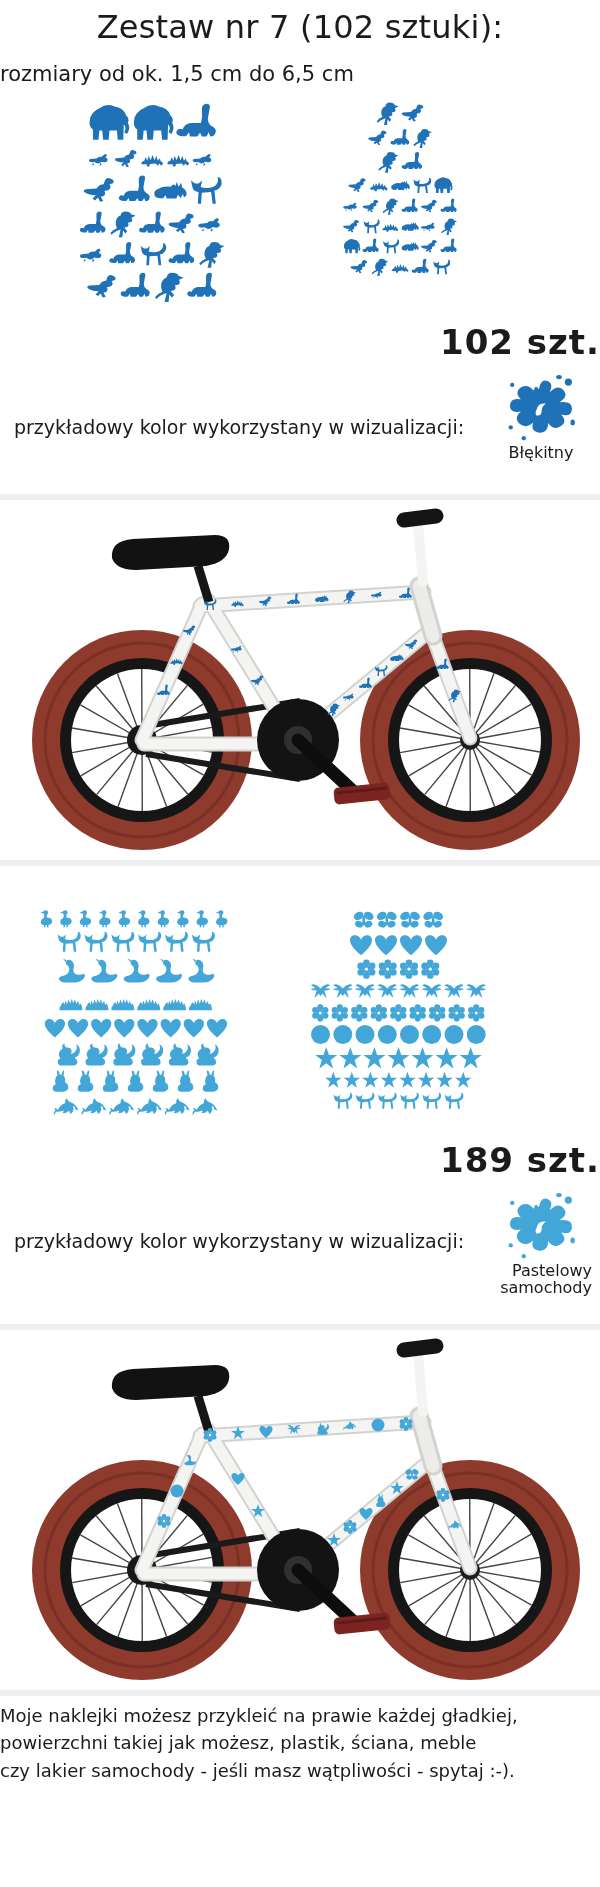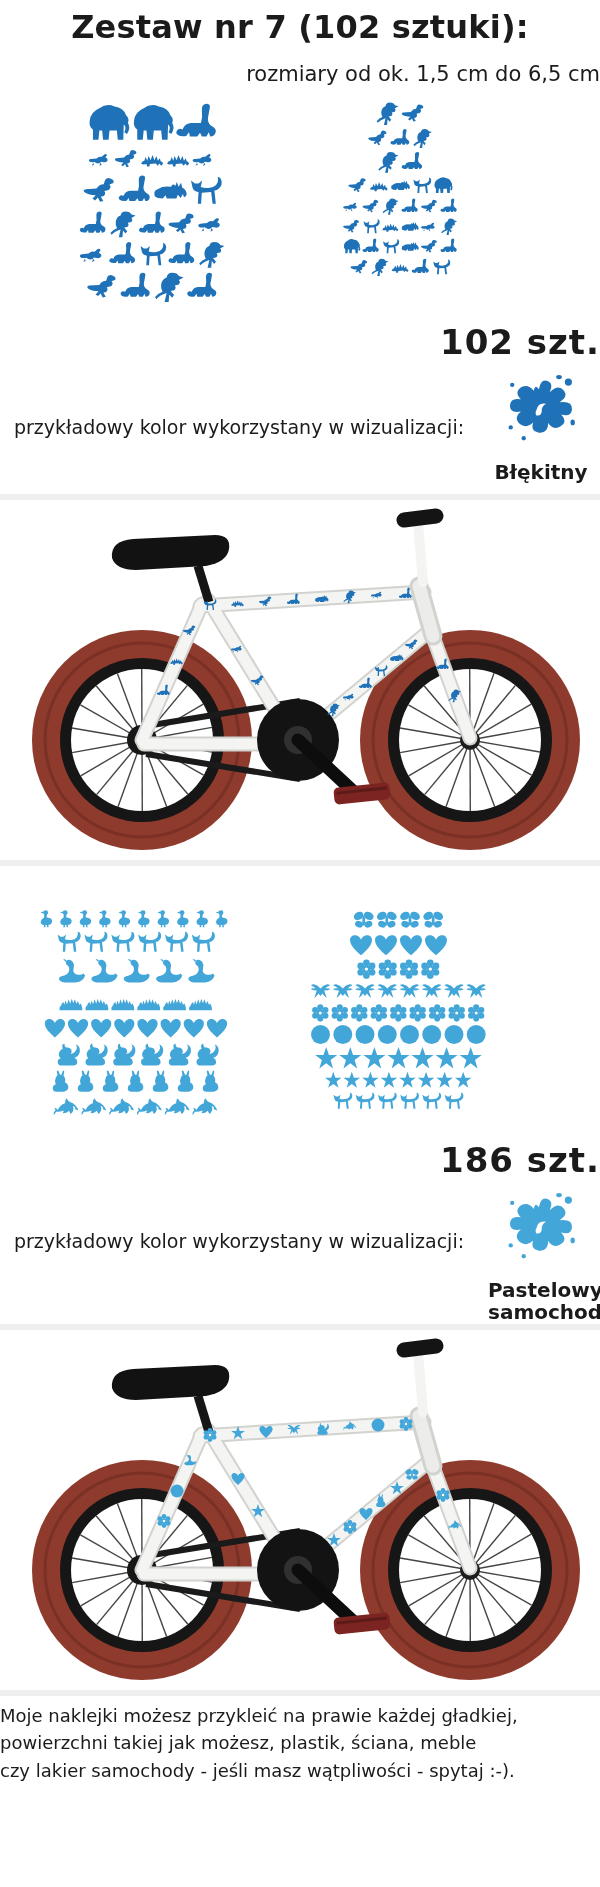--- a/index.html
+++ b/index.html
@@ -1,32 +1,32 @@
 <!DOCTYPE html>
 <html><head>
 <meta charset="utf-8">
 <style>
   html,body{margin:0;padding:0}
   body{width:600px;height:1887px;background:#fff;color:#1b1b1b;overflow:hidden;
        font-family:"DejaVu Sans","Liberation Sans",sans-serif}
   .defs{position:absolute;width:0;height:0;overflow:hidden}
-  .set-title{font-size:32px;font-weight:700;text-align:center;margin:8px 6px 0;letter-spacing:.2px}
-  .size-range{font-size:21px;text-align:right;margin:16px 0 0}
+  .set-title{font-size:32px;font-weight:400;text-align:center;margin:8px 6px 0;letter-spacing:.2px}
+  .size-range{font-size:21px;text-align:left;margin:16px 0 0}
   .clusters{display:flex;justify-content:space-between;align-items:flex-start;
             padding:0 110px 0 52px;margin-top:14px}
   .set--8 .clusters{padding:0 110px 0 35px}
   svg.cluster{display:block;overflow:visible}
   .count{font-size:34px;font-weight:700;text-align:right;margin-top:16px;letter-spacing:1px}
   .color-row{position:relative;height:108px;margin-top:8px}
   .set--8 .color-row{height:122px}
   .color-note{position:absolute;left:14px;top:46px;font-size:19px;margin:0}
   .set--8 .color-note{top:42px}
   .color-sample{position:absolute;right:6px;top:2px;width:106px;text-align:center}
   .splat{width:80px;height:72px;display:block;margin:0 auto}
-  .color-name{font-weight:700;font-size:20px;line-height:1.08;margin-top:18px;text-align:center}
+  .color-name{font-weight:400;font-size:16px;line-height:1.08;margin-top:0;text-align:center}
   .set--8 .color-name{text-align:right;padding-right:2px}
   .bike-wrap{margin-top:16px;background:#fff}
   .set--8 .bike-wrap{margin-top:14px}
   svg.bike{display:block;width:600px;height:372px}
   .set--8{margin-top:42px}
   .footer{font-size:18px;text-align:left;margin-top:6px;line-height:1.52;font-weight:500}
 </style>
 </head>
 <body>
 
@@ -431,21 +431,21 @@
           <use href="#shp-star" x="130.6" y="163.2" width="18" height="18"></use>
           <use href="#shp-star" x="149.2" y="163.2" width="18" height="18"></use>
           <use href="#shp-cat" x="26.8" y="182.3" width="22" height="22"></use>
           <use href="#shp-cat" x="49.0" y="182.3" width="22" height="22"></use>
           <use href="#shp-cat" x="71.3" y="182.3" width="22" height="22"></use>
           <use href="#shp-cat" x="93.5" y="182.3" width="22" height="22"></use>
           <use href="#shp-cat" x="115.7" y="182.3" width="22" height="22"></use>
           <use href="#shp-cat" x="138.0" y="182.3" width="22" height="22"></use>
         </svg>
     </div>
-    <div class="count">186 szt.</div>
+    <div class="count">189 szt.</div>
     <div class="color-row">
       <p class="color-note">przykładowy kolor wykorzystany w wizualizacji:</p>
       <div class="color-sample">
         <svg class="splat" viewBox="0 0 100 100" fill="#43a6d8">
             <use href="#splat-shape"></use>
           </svg>
         <div class="color-name">Pastelowy samochody</div>
       </div>
     </div>
     <div class="bike-wrap">

